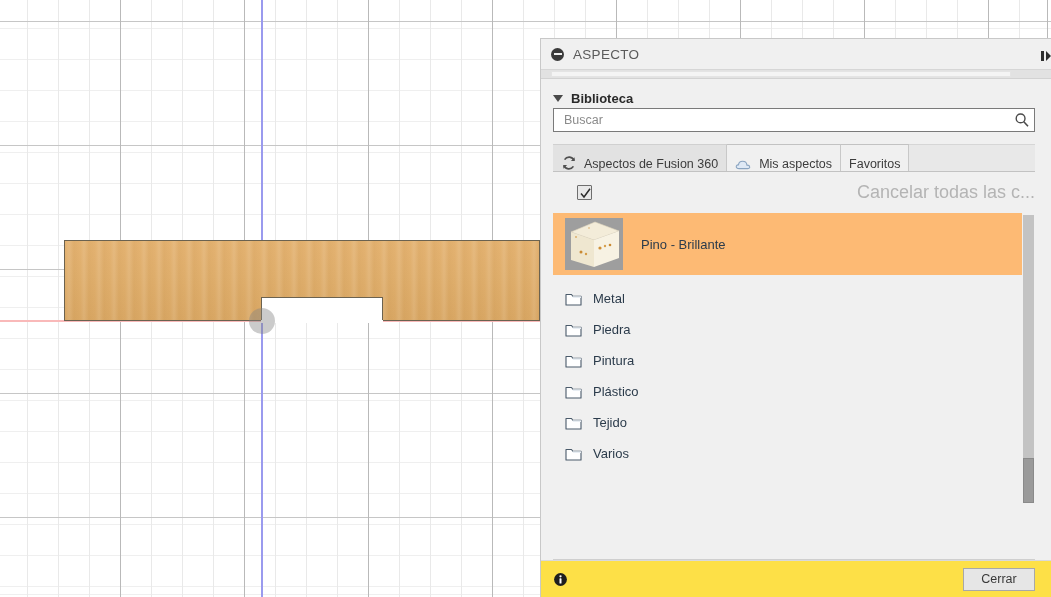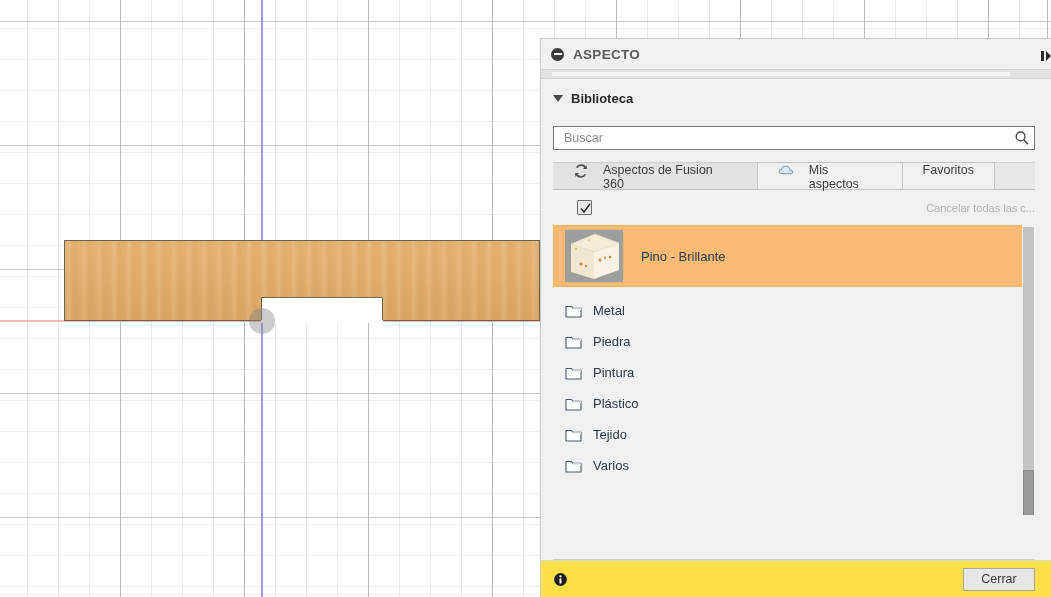--- a/index.html
+++ b/index.html
@@ -91,38 +91,38 @@
     position:relative;
   }
   .collapse-dot{
     width:13px;height:13px;border-radius:50%;
     background:#3a3a3a;position:relative;flex:0 0 13px;
   }
   .collapse-dot::after{
     content:"";position:absolute;left:2.5px;top:5.5px;width:8px;height:2px;background:#f0f0f0;
   }
   .panel-title{
-    margin-left:9px;font-size:13.5px;color:#5b5b5b;letter-spacing:.3px;font-weight:bold;
+    margin-left:9px;font-size:13.5px;color:#5b5b5b;letter-spacing:.3px;
   }
   .dock-icon{
     position:absolute;right:-2px;top:9px;width:12px;height:12px;
     display:block;
   }
   .panel-hscroll-track{
     height:8px;flex:0 0 8px;background:#e2e2e2;position:relative;
     border-top:1px solid #d6d6d6;
   }
   .panel-hscroll-thumb{
     position:absolute;left:10px;top:1px;height:6px;width:460px;background:#f4f4f4;
     border:1px solid #e4e4e4;box-sizing:border-box;
   }
   .panel-divider{height:1px;background:#d2d2d2;flex:0 0 1px;}
 
   .section-head{
-    display:flex;align-items:center;padding:12px 0 20px 12px;flex:0 0 auto;
+    display:flex;align-items:center;padding:12px 0 2px 12px;flex:0 0 auto;
   }
   .tri{
     width:0;height:0;border-left:5px solid transparent;border-right:5px solid transparent;
     border-top:7px solid #4a4a4a;margin-right:8px;
   }
   .section-label{font-size:13px;font-weight:bold;color:#2a2a2a;}
 
   .search-row{padding:0 16px 0 12px;flex:0 0 auto;}
   .search-box{
     height:24px;border:1px solid #7a7a7a;background:#ffffff;
@@ -135,43 +135,43 @@
     font-family:"Liberation Sans", sans-serif;background:transparent;
   }
   .search-box input::placeholder{color:#8b8b8b;}
   .search-icon{width:16px;height:16px;flex:0 0 16px;}
 
   .tabs-row{
     display:flex;align-items:stretch;margin:12px 16px 0 12px;height:27px;
     border-bottom:1px solid #c2c2c2;flex:0 0 auto;
   }
   .tab{
-    display:flex;align-items:flex-start;gap:14px;
-    padding:0 20px;font-size:12.5px;color:#3c3c3c;
+    display:flex;align-items:flex-end;gap:7px;
+    padding:0 8px;font-size:12.5px;color:#3c3c3c;
     border-right:1px solid #c8c8c8;
     box-sizing:border-box;cursor:default;
   }
   .tab.inactive{background:#e2e2e2;border-top:1px solid #d0d0d0;}
   .tab.active{background:#f0f0f0;border-top:1px solid #c2c2c2;}
   .tab.spacer{flex:1;background:#e8e8e8;border-right:0;border-top:1px solid #d6d6d6;}
   .refresh-icon{width:16px;height:16px;}
   .cloud-icon{width:17px;height:13px;}
 
   .opts-row{
     display:flex;align-items:center;padding:10px 16px 10px 12px;flex:0 0 auto;
   }
   .opts-label{font-size:12.5px;color:#2e2e2e;}
   .checkbox{
     width:15px;height:15px;margin-left:24px;background:#e8e8e8;
     border:1px solid #6e6e6e;box-sizing:border-box;position:relative;
     border-radius:1px;
   }
   .checkbox svg{position:absolute;left:1px;top:1px;}
   .cancel-link{
-    margin-left:auto;font-size:11px;color:#b4b4b4;
+    margin-left:auto;font-size:18px;color:#b4b4b4;
   }
 
   .list-wrap{
     flex:1 1 auto;position:relative;margin:0 16px 0 12px;overflow:hidden;
     background:#f0f0f0;border-bottom:1px solid #cfcfcf;
   }
   .list-inner{position:absolute;left:0;top:0;right:13px;bottom:0;overflow:hidden;}
   .mat-row{
     display:flex;align-items:center;height:62px;background:#fdba74;
     padding-left:12px;

